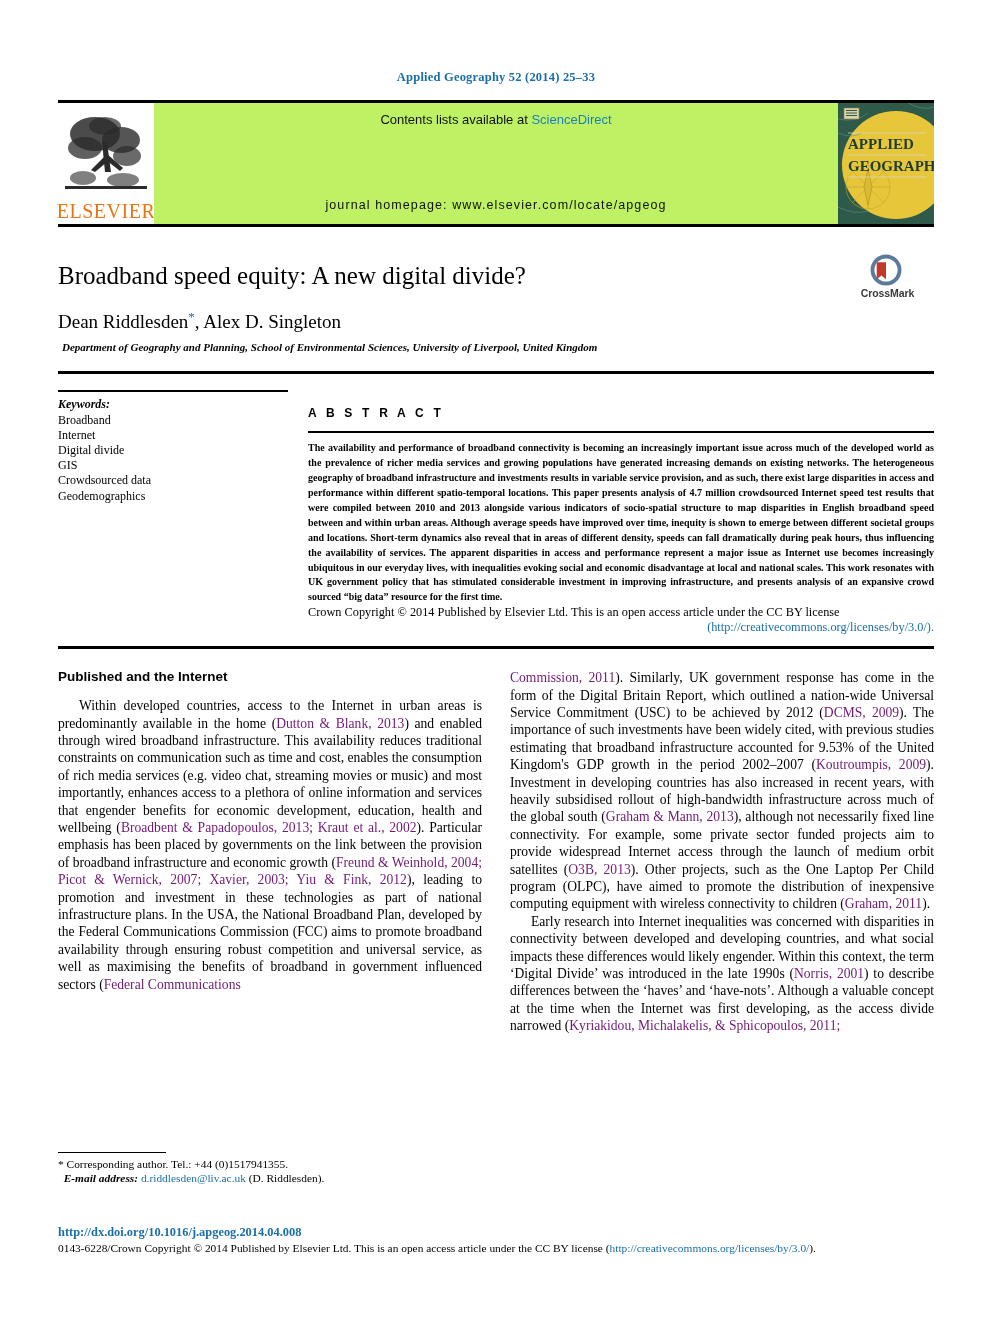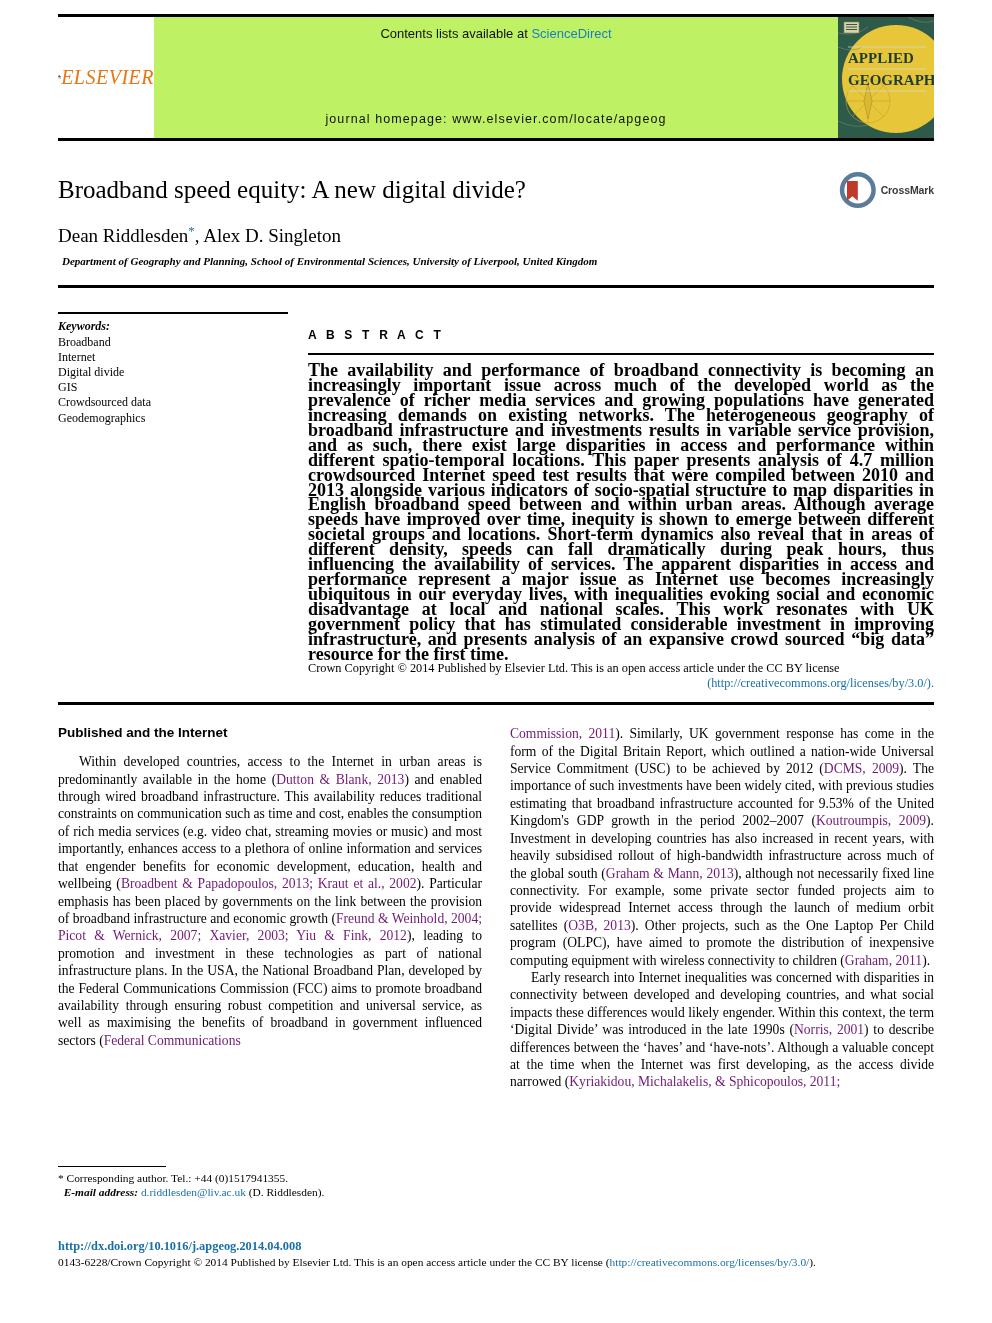--- a/index.html
+++ b/index.html
@@ -45,26 +45,26 @@
     border-top: 3px solid #000;
     border-bottom: 3px solid #000;
     height: 121px;
     display: flex;
     align-items: stretch;
   }
   .elsevier-logo {
     width: 96px;
     flex: 0 0 96px;
     display: flex;
+    flex-direction: column;
     justify-content: flex-end;
     align-items: center;
     padding-bottom: 2px;
     box-sizing: border-box;
     background: #fff;
-    font-style: italic;
   }
   .elsevier-tree { width: 82px; height: 88px; display:block; }
   .elsevier-word {
     font-family: "Liberation Serif", serif;
     color: #e87511;
     font-size: 20px;
     letter-spacing: 0.5px;
     line-height: 22px;
     white-space: nowrap;
   }
@@ -127,55 +127,56 @@
     line-height: 14px;
   }
   .crossmark {
     position: absolute;
     right: 0;
     top: -8px;
     width: 96px;
     height: 46px;
     display: flex;
     align-items: center;
+    flex-direction: column;
   }
   .crossmark-label {
     font-family: "Liberation Sans", sans-serif;
     font-size: 10.5px;
     font-weight: bold;
     color: #3a3a3a;
     margin-left: 3px;
     letter-spacing: -.1px;
   }
 
   
   .rule-thick { border-top: 3px solid #000; margin-top: 17px; }
   .abstract-region {
     display: flex;
-    padding-top: 24px;
+    padding-top: 16px;
   }
   .keywords-col {
     flex: 0 0 250px;
     padding-right: 20px;
     box-sizing: border-box;
   }
   .kw-rule { border-top: 2px solid #000; margin-bottom: 5px; }
   .kw-list { font-size: 12px; line-height: 15.2px; }
   .kw-head { font-style: italic; font-weight: bold;}
   .abstract-col { flex: 1 1 auto; margin-top: 16px; }
   .abstract-head {
     font-family: "Liberation Sans", sans-serif;
     font-weight: bold;
     font-size: 12px;
     letter-spacing: 3.2px;
     margin-bottom: 11px;
   }
   .ab-rule { border-top: 2px solid #000; margin-bottom: 8px; }
   .abstract-body {
-    font-size: 18px;
+    font-size: 10px;
     line-height: 14.9px;
     text-align: justify;
     font-weight: bold;
   }
   .copyright-line {
     font-size: 12.3px;
     line-height: 14.9px;
     margin-top: 0px;
   }
   .copyright-line2 { text-align: right; }
@@ -240,20 +241,21 @@
     font-size: 11.4px;
     line-height: 15px;
     margin-top: 1px;
   }
 </style>
 </head>
 <body>
 
 <div class="page">
 
+  <div class="running-head">Applied Geography 52 (2014) 25–33</div>
 
   <div class="masthead">
 
     <div class="elsevier-logo">
       <svg class="elsevier-tree" viewBox="0 0 82 88">
         <g fill="#2b2b2b">
           <ellipse cx="30" cy="22" rx="25" ry="17" opacity="0.85"></ellipse>
           <ellipse cx="56" cy="28" rx="19" ry="13" opacity="0.8"></ellipse>
           <ellipse cx="20" cy="36" rx="17" ry="11" opacity="0.75"></ellipse>
           <ellipse cx="62" cy="44" rx="14" ry="10" opacity="0.7"></ellipse>

